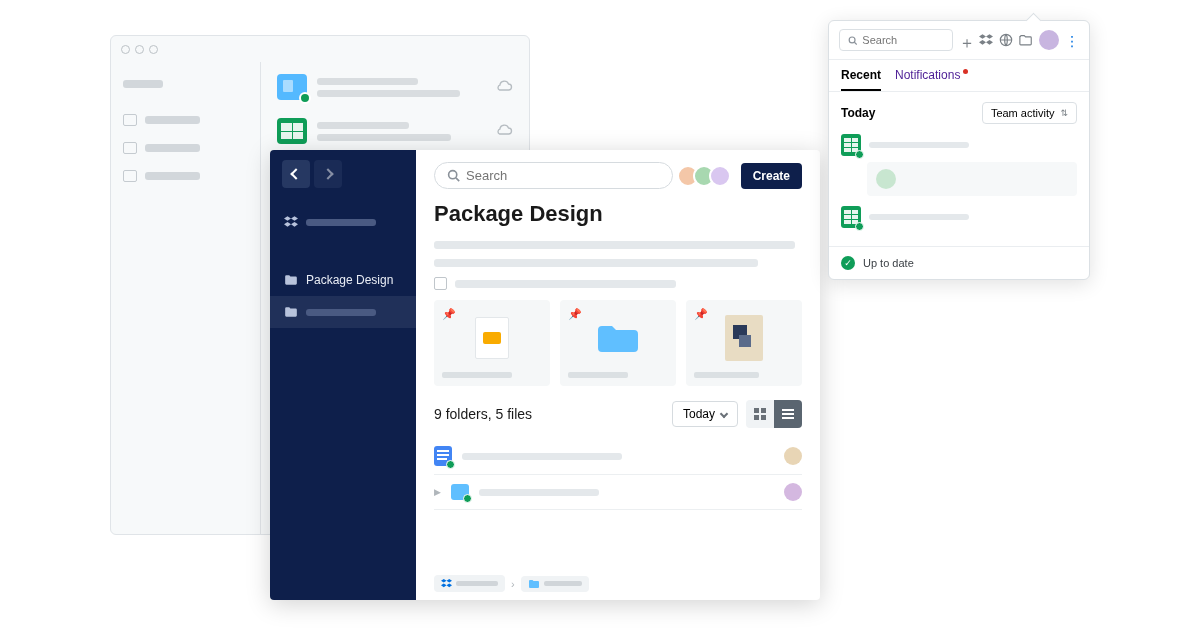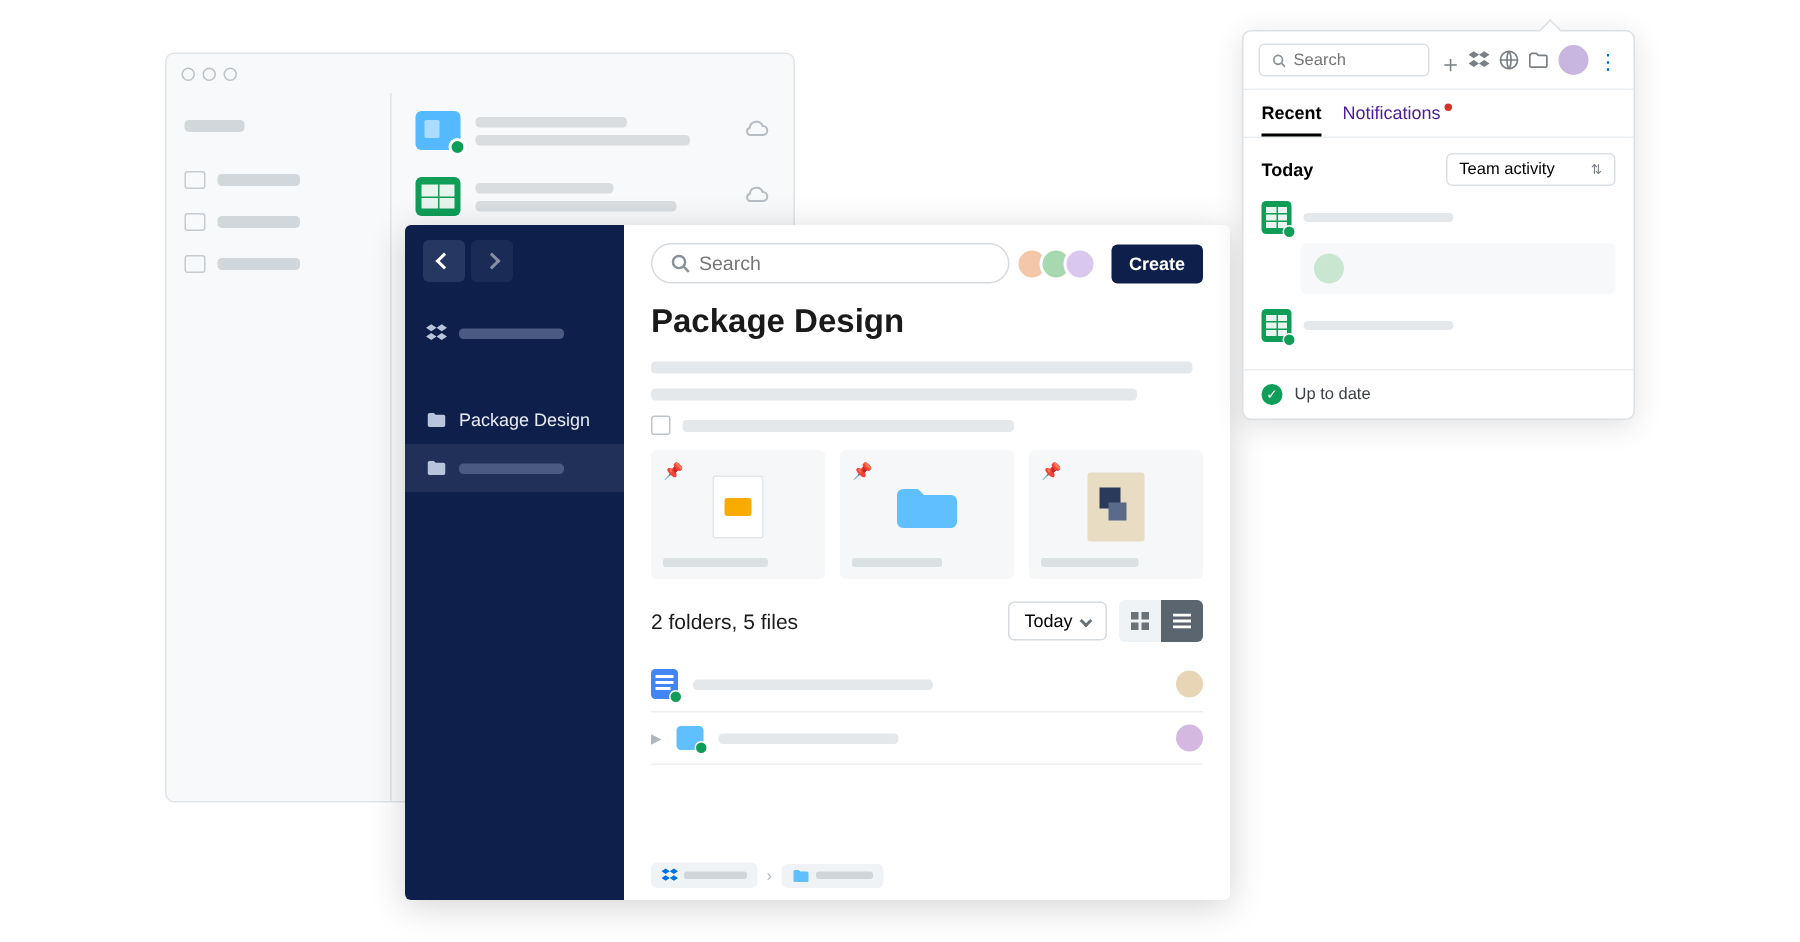--- a/index.html
+++ b/index.html
@@ -88,21 +88,21 @@
   .tray-search { flex: 1; display: flex; align-items: center; gap: 5px; border: 1px solid #dbe0e4; border-radius: 4px; padding: 4px 8px; }
   .tray-search input { border: none; outline: none; font-size: 11px; color: #9aa0a6; width: 100%; }
   .tray-icon { width: 14px; height: 14px; color: #7a8086; }
   .tray-av { width: 20px; height: 20px; border-radius: 50%; }
   .tray-tabs { display: flex; gap: 14px; padding: 0 12px; border-bottom: 1px solid #eaedf0; }
   .tray-tab { font-size: 12px; padding: 8px 0 7px 0; color: #4c1d95; border-bottom: 2px solid transparent; position: relative; }
   .tray-tab.active { color: #000; font-weight: 600; border-bottom-color: #000; }
   .notif-dot { width: 5px; height: 5px; background: #d93025; border-radius: 50%; position: absolute; right: -8px; top: 9px; }
   .tray-header { display: flex; align-items: center; justify-content: space-between; padding: 10px 12px; }
   .tray-today { font-size: 12px; font-weight: 600; }
-  .tray-filter { font-size: 11px; border: 1px solid #dbe0e4; border-radius: 4px; padding: 4px 8px; display: flex; align-items: center; gap: 24px; }
+  .tray-filter { font-size: 11px; border: 1px solid #dbe0e4; border-radius: 4px; padding: 4px 8px; display: flex; align-items: center; gap: 6px; }
   .tray-body { padding: 0 12px 8px 12px; }
   .tray-item { margin-bottom: 10px; }
   .tray-file-row { display: flex; align-items: center; gap: 8px; margin-bottom: 6px; }
   .tray-fi { width: 20px; height: 22px; border-radius: 3px; position: relative; flex-shrink: 0; }
   .tray-fi.sheet { background: #0f9d58; }
   .tray-fi.ai { background: #fff; border: 1px solid #f5c97e; display: flex; align-items: center; justify-content: center; font-size: 9px; font-weight: 700; color: #ff9800; }
   .tray-ph { height: 6px; background: #e4e8eb; border-radius: 3px; flex: 1; max-width: 100px; }
   .tray-comment { display: flex; align-items: center; gap: 8px; background: #f6f8f9; border-radius: 4px; padding: 7px 9px; margin-left: 26px; }
   .tray-cav { width: 20px; height: 20px; border-radius: 50%; flex-shrink: 0; }
   .tray-cph-wrap { flex: 1; display: flex; flex-direction: column; gap: 4px; }
@@ -255,21 +255,21 @@
             <div style="width:38px;height:46px;background:#e8dcc3;border-radius:2px;position:relative">
               <div style="position:absolute;left:8px;top:10px;width:14px;height:14px;background:#2a3a5a"></div>
               <div style="position:absolute;left:14px;top:20px;width:12px;height:12px;background:#5a6b8a"></div>
             </div>
           </div>
         <div class="card-ph" style="width:65%"></div>
       </div>
     </div>
 
     <div class="count-row">
-      <span class="count-text">2 folders, 5 files</span>
+      <span class="count-text">9 folders, 5 files</span>
       <div class="count-actions">
         <button class="create-btn">
             <span>Today</span>
             <span class="chev down" style="border-color:#6a7178"></span>
           </button>
         <div class="view-toggle">
           <div class="vt-btn">
               <svg width="12" height="12" viewBox="0 0 12 12" fill="currentColor">
                 <rect x="0" y="0" width="5" height="5"></rect>
                 <rect x="7" y="0" width="5" height="5"></rect>

